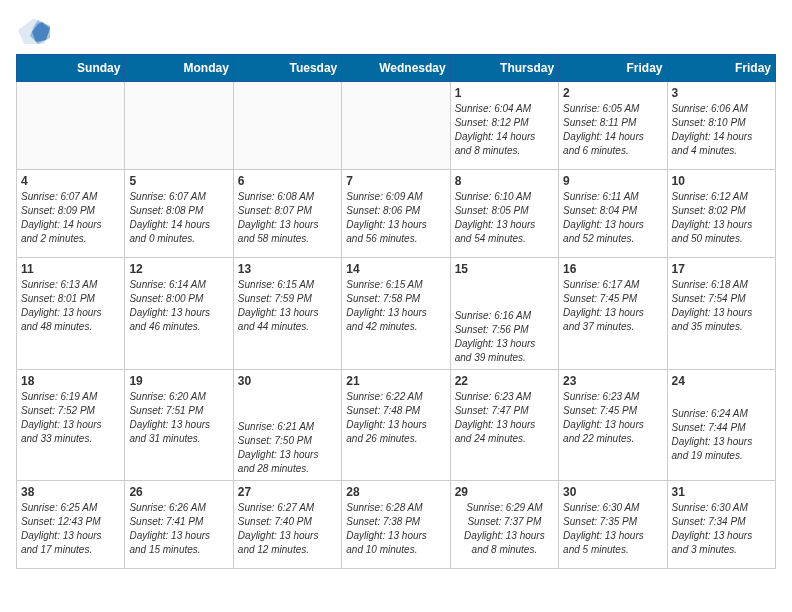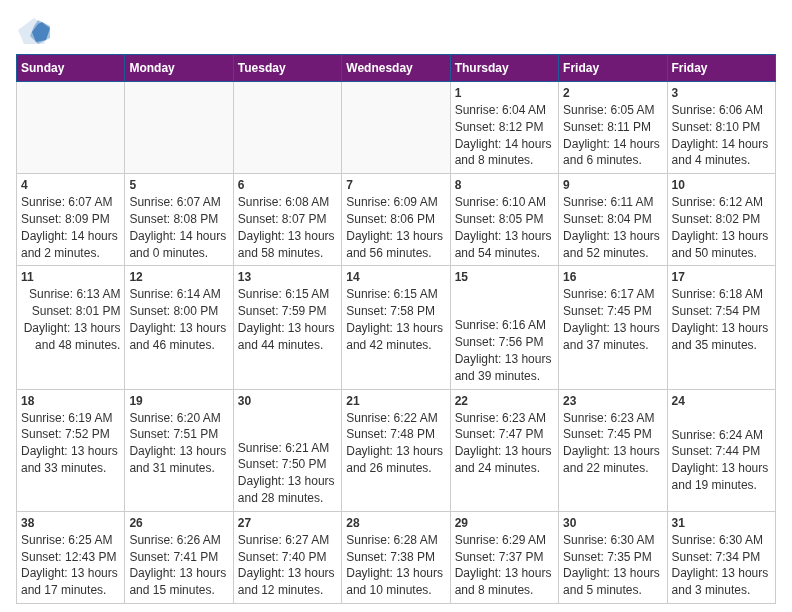--- a/index.html
+++ b/index.html
@@ -36,26 +36,26 @@
     .calendar-subtitle {
       font-size: 14px;
       color: #555;
     }
     table {
       width: 100%;
       border-collapse: collapse;
       table-layout: fixed;
     }
     thead tr th {
-      background-color: #701a75;
+      background-color: #0369a1;
       color: #fff;
       font-size: 12px;
       font-weight: bold;
       padding: 6px 4px;
-      text-align: left;
+      text-align: right;
       border: 1px solid #1a5a9a;
     }
     tbody tr td {
       border: 1px solid #ccc;
       vertical-align: top;
       padding: 4px;
       font-size: 10px;
       color: #333;
       height: 88px;
       background: #fff;
@@ -63,23 +63,24 @@
     tbody tr td.empty {
       background: #f9f9f9;
     }
     .day-number {
       font-weight: bold;
       font-size: 12px;
       margin-bottom: 2px;
       display: block;
     }
     .day-info {
-      font-size: 12px;
+      font-size: 10px;
       line-height: 1.4;
       color: #333;
+      font-style: italic;
     }
   </style>
 </head>
 <body>
 
 <div class="header-area">
   <div class="logo">
     <svg class="logo-icon" viewBox="0 0 36 30" xmlns="http://www.w3.org/2000/svg">
       <rect x="0" y="0" width="36" height="30" fill="white"></rect>
       <polygon points="18,2 34,14 28,28 8,28 2,14" fill="#2a6db5" opacity="0.15"></polygon>
@@ -184,21 +185,21 @@
           <span class="day-number">10</span>
           <div class="day-info" style="white-space: pre-line;">Sunrise: 6:12 AM
 Sunset: 8:02 PM
 Daylight: 13 hours
 and 50 minutes.</div>
         </td>
       </tr>
       <tr>
         <td>
           <span class="day-number">11</span>
-          <div class="day-info" style="white-space: pre-line; text-align: right;">Sunrise: 6:13 AM
+          <div class="day-info" style="white-space: pre-line;">Sunrise: 6:13 AM
 Sunset: 8:01 PM
 Daylight: 13 hours
 and 48 minutes.</div>
         </td>
         <td>
           <span class="day-number">12</span>
           <div class="day-info" style="white-space: pre-line;">Sunrise: 6:14 AM
 Sunset: 8:00 PM
 Daylight: 13 hours
 and 46 minutes.</div>
@@ -314,21 +315,21 @@
         </td>
         <td>
           <span class="day-number">28</span>
           <div class="day-info" style="white-space: pre-line;">Sunrise: 6:28 AM
 Sunset: 7:38 PM
 Daylight: 13 hours
 and 10 minutes.</div>
         </td>
         <td>
           <span class="day-number">29</span>
-          <div class="day-info" style="white-space: pre-line;">Sunrise: 6:29 AM
+          <div class="day-info" style="white-space: pre-line; text-align: center;">Sunrise: 6:29 AM
 Sunset: 7:37 PM
 Daylight: 13 hours
 and 8 minutes.</div>
         </td>
         <td>
           <span class="day-number">30</span>
           <div class="day-info" style="white-space: pre-line;">Sunrise: 6:30 AM
 Sunset: 7:35 PM
 Daylight: 13 hours
 and 5 minutes.</div>

